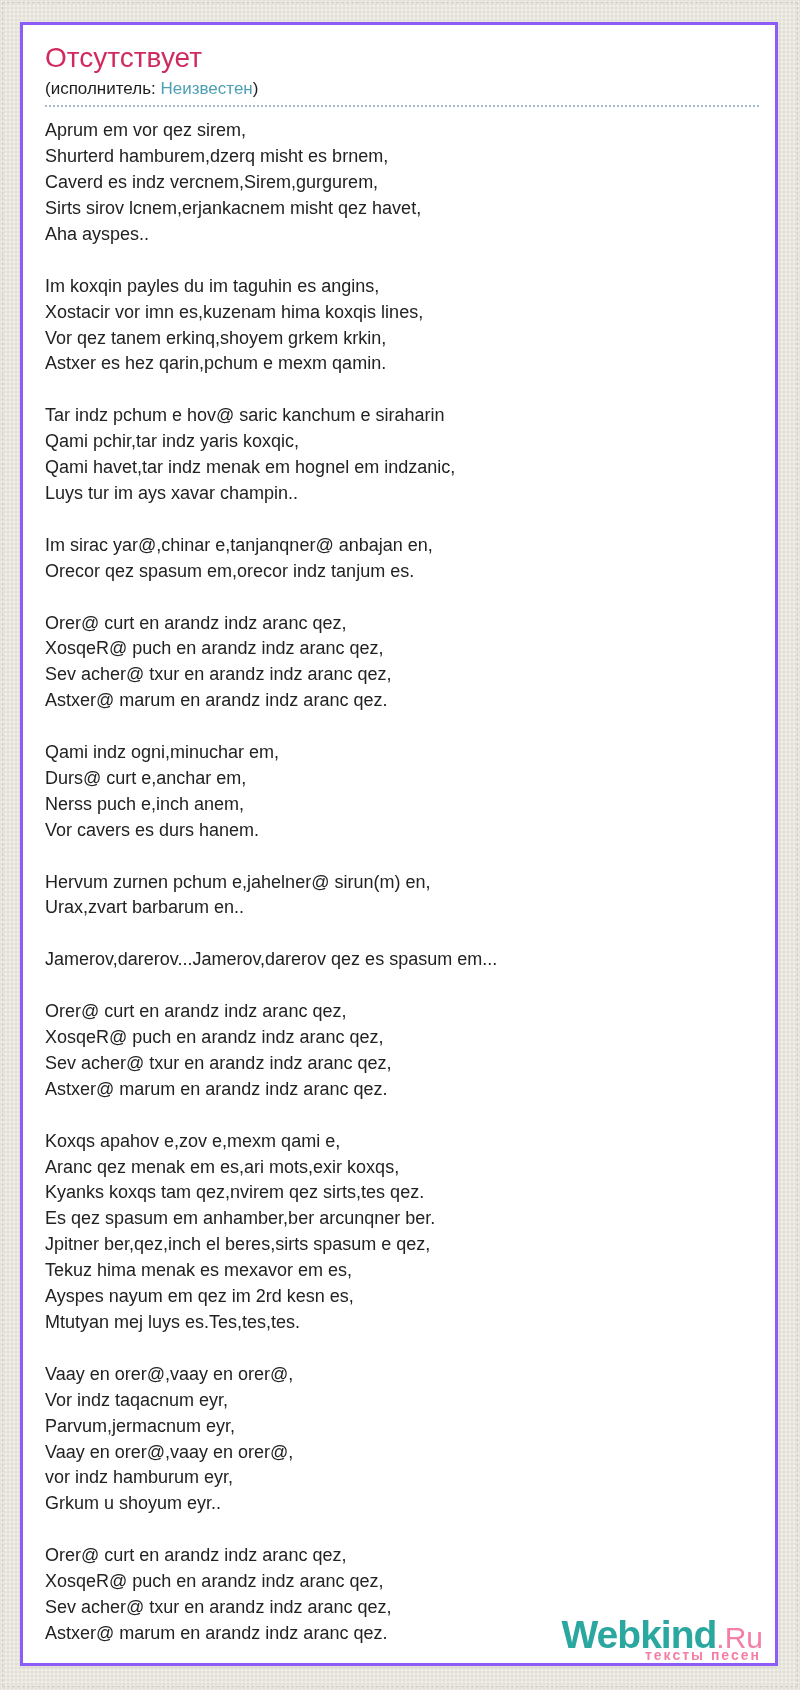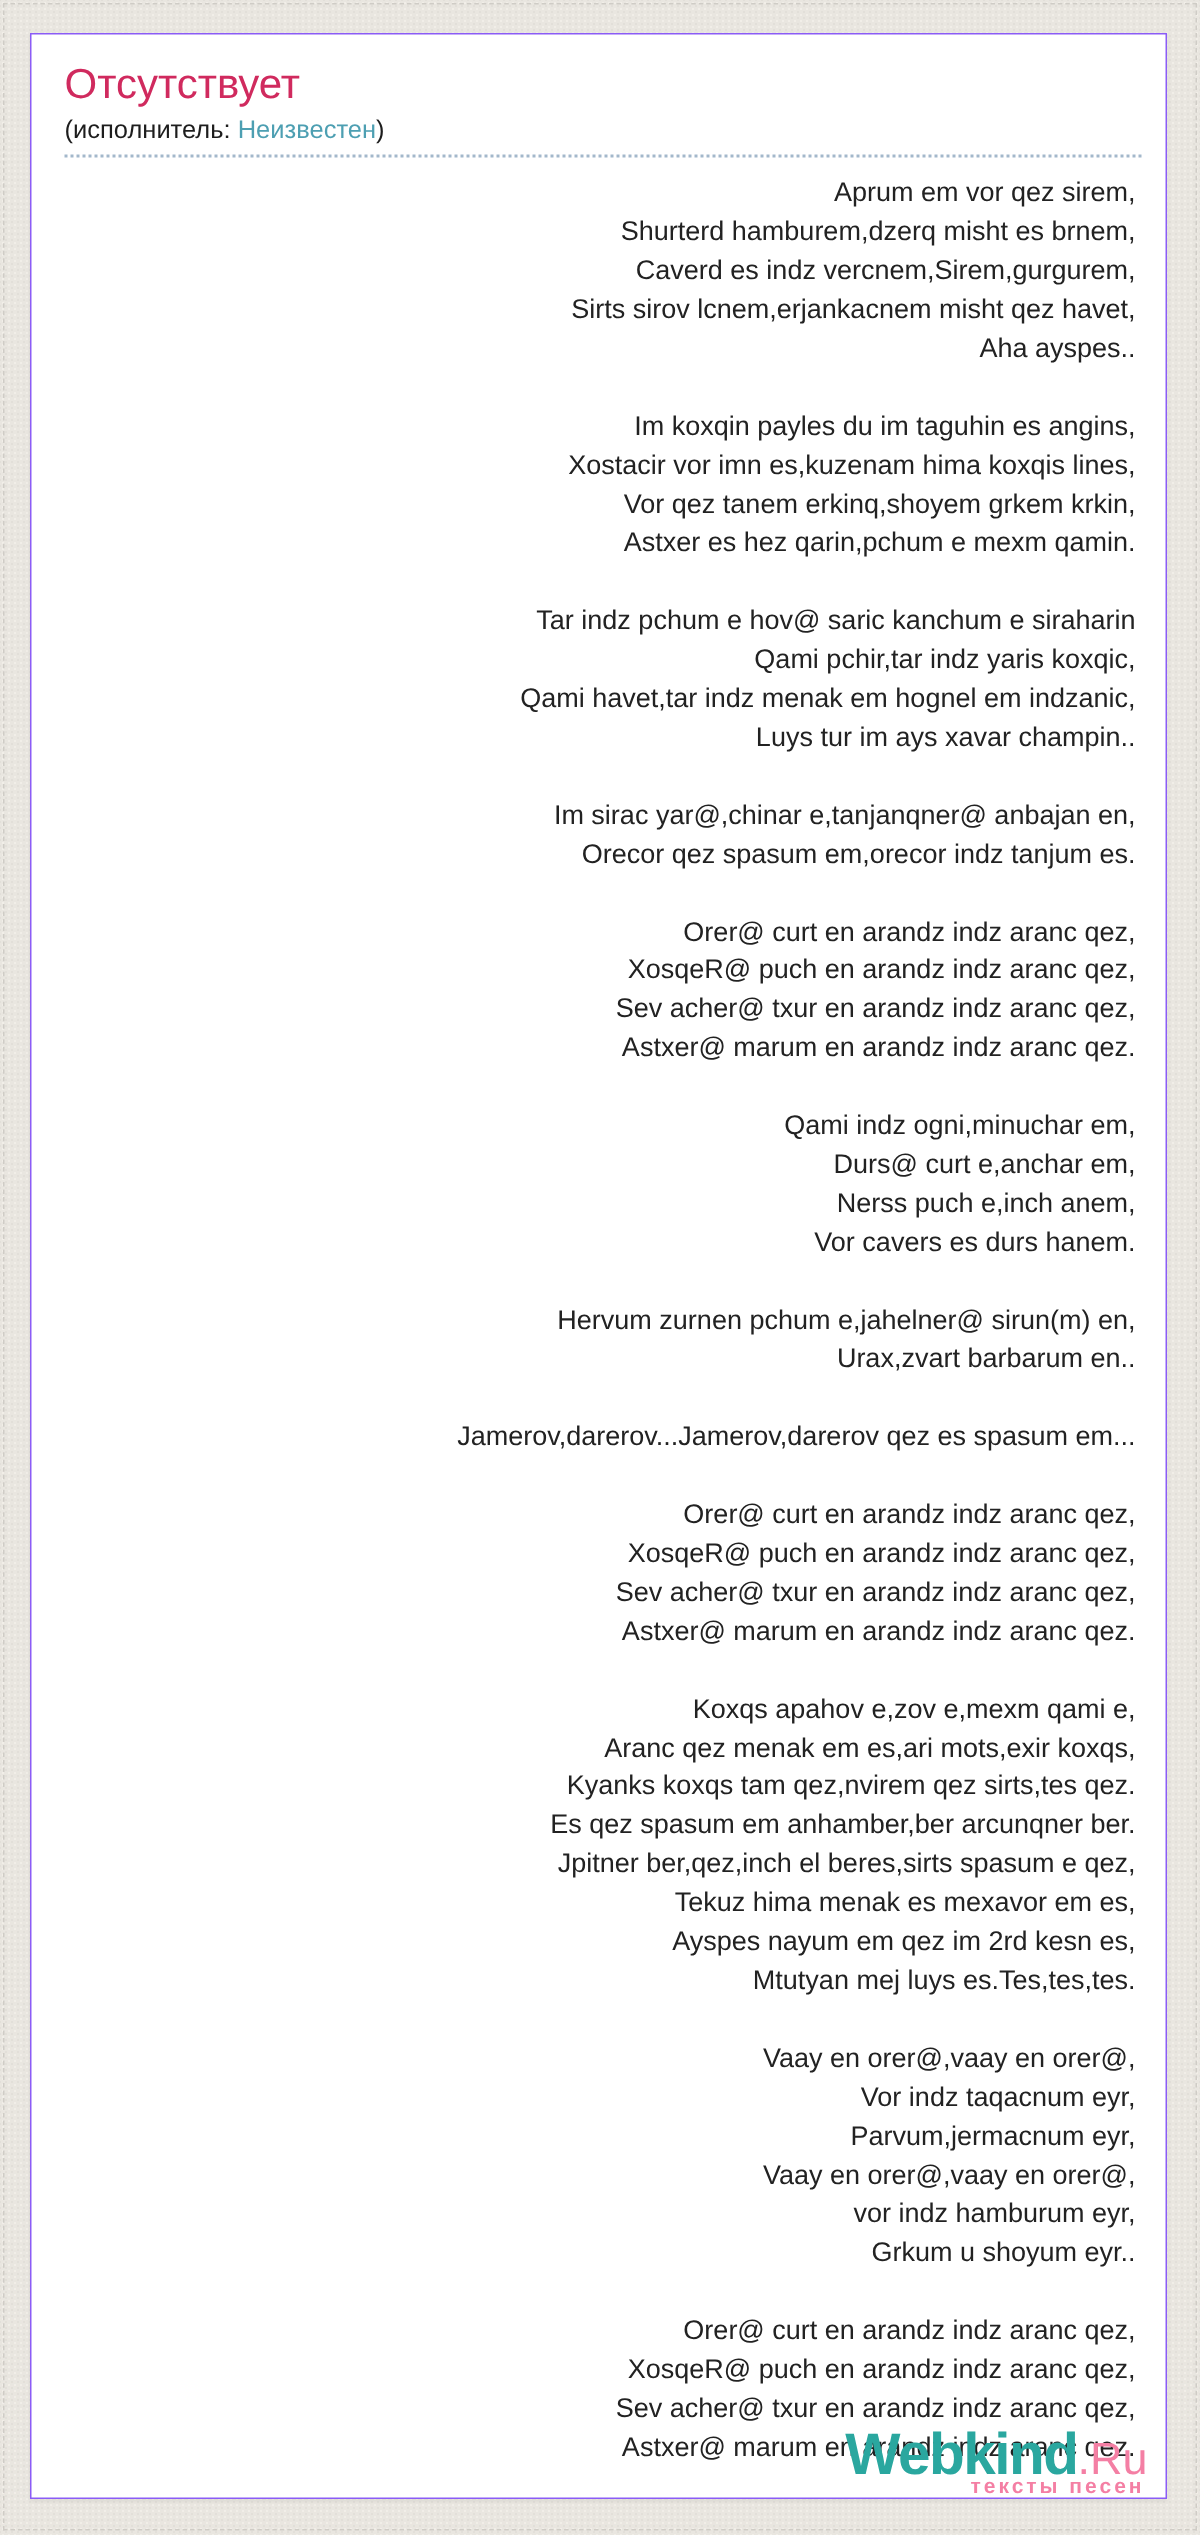--- a/index.html
+++ b/index.html
@@ -28,21 +28,21 @@
     pointer-events: none;
   }
 
   .card {
     position: absolute;
     left: 20px;
     top: 22px;
     width: 758px;
     height: 1644px;
     background: #ffffff;
-    border: 1px solid #8b5cf6;
+    border: 3px solid #8b5cf6;
     box-shadow: 0 1px 3px rgba(0,0,0,0.07);
     padding: 14px 20px 0 22px;
   }
 
   .song-title {
     font-size: 28px;
     font-weight: 400;
     color: var(--title, #d02a5e);
     line-height: 1.15;
     margin-top: 3px;
@@ -71,21 +71,20 @@
   .lyrics {
     margin-top: 11px;
     font-size: 18px;
     color: #222222;
   }
 
   .lyr-line {
     line-height: 25.9px;
     min-height: 25.9px;
     white-space: pre;
-    text-align: right;
   }
 
   .logo {
     position: absolute;
     right: 12px;
     bottom: 1px;
     text-align: right;
     line-height: 1;
     cursor: pointer;
   }

